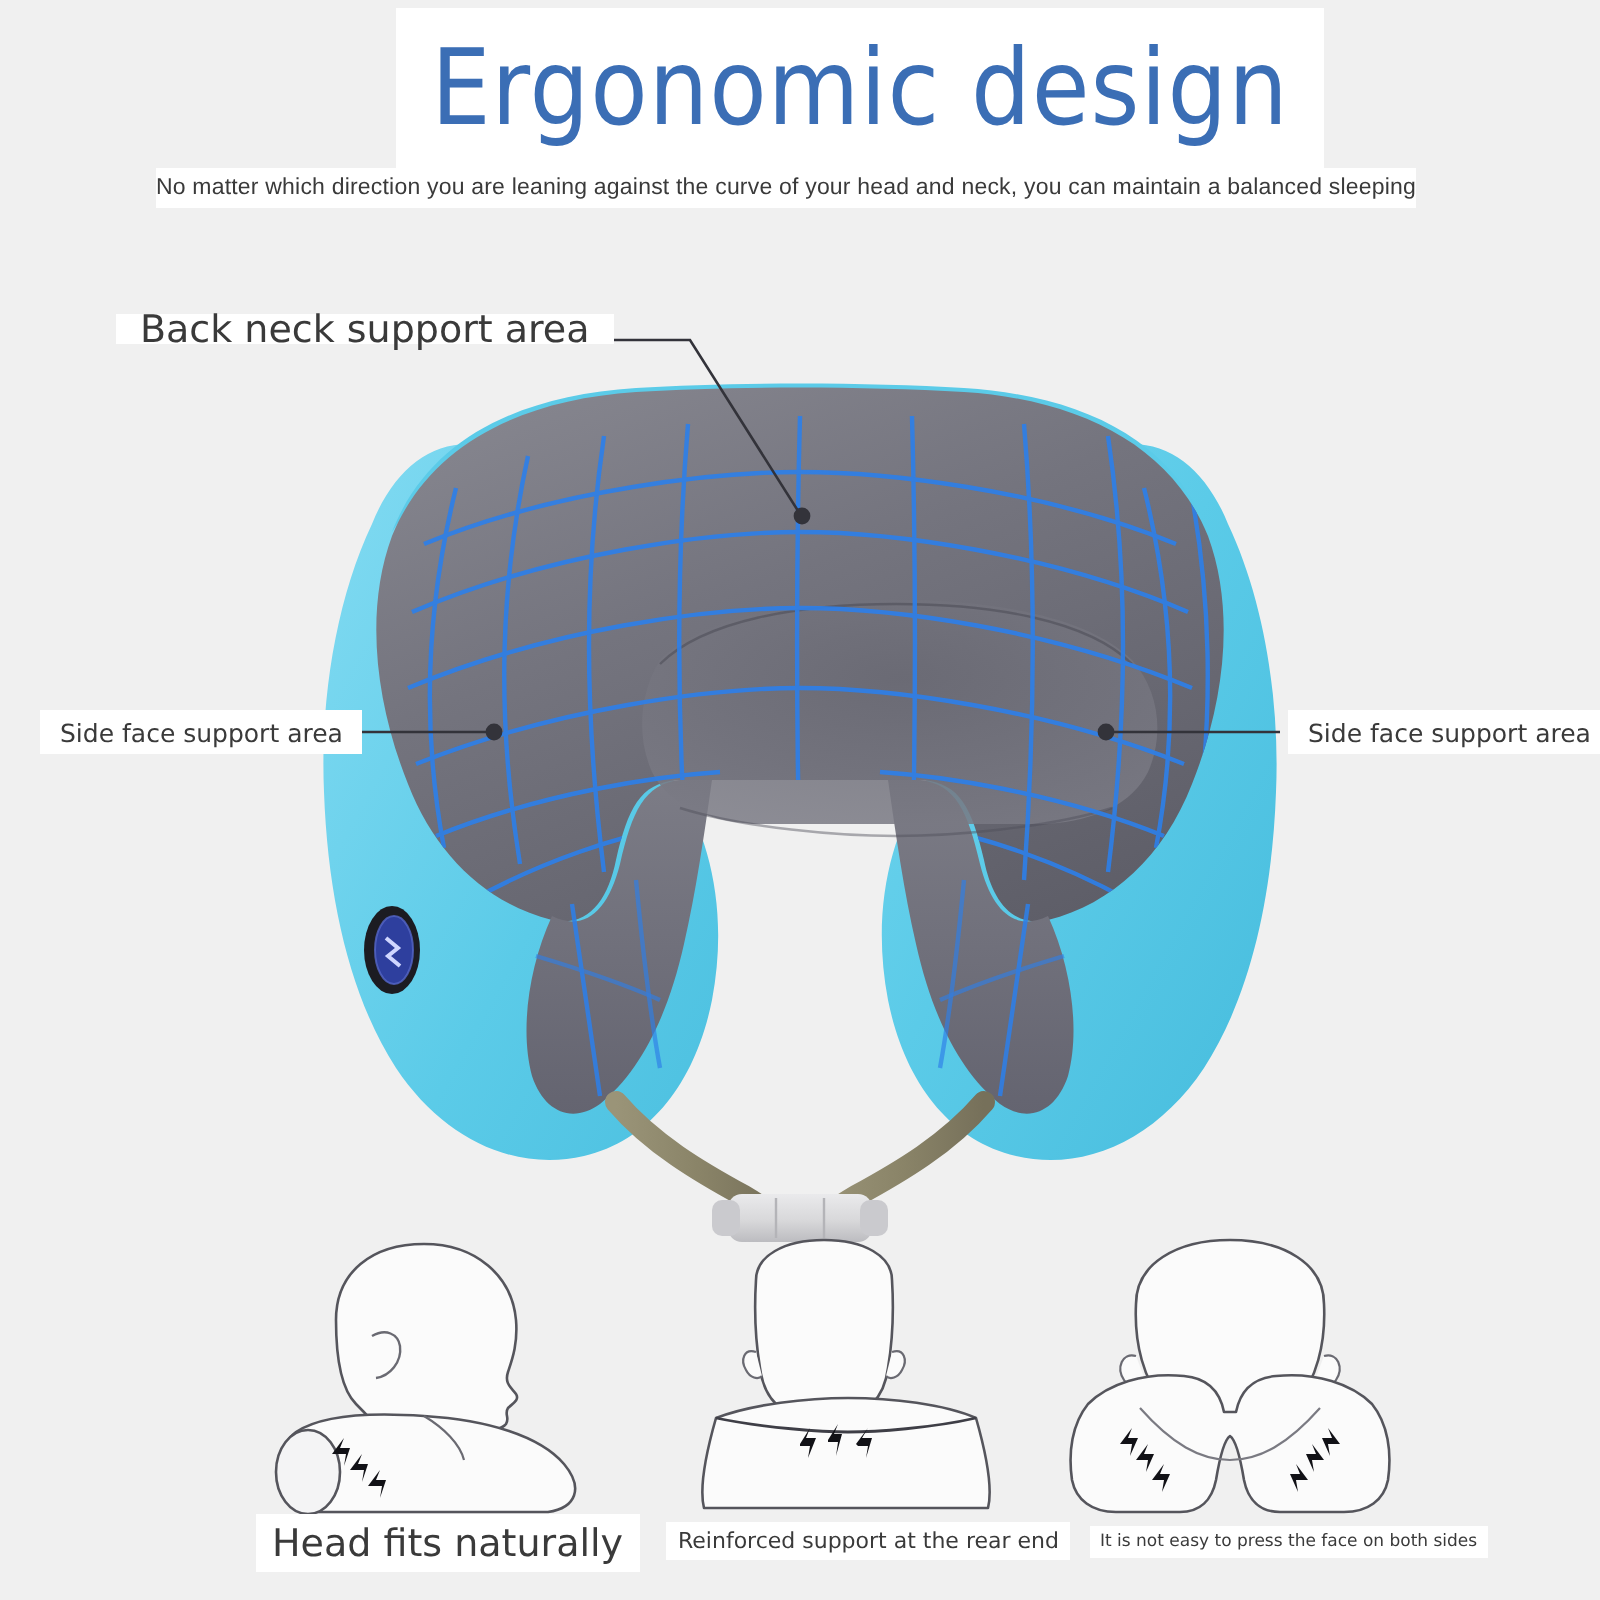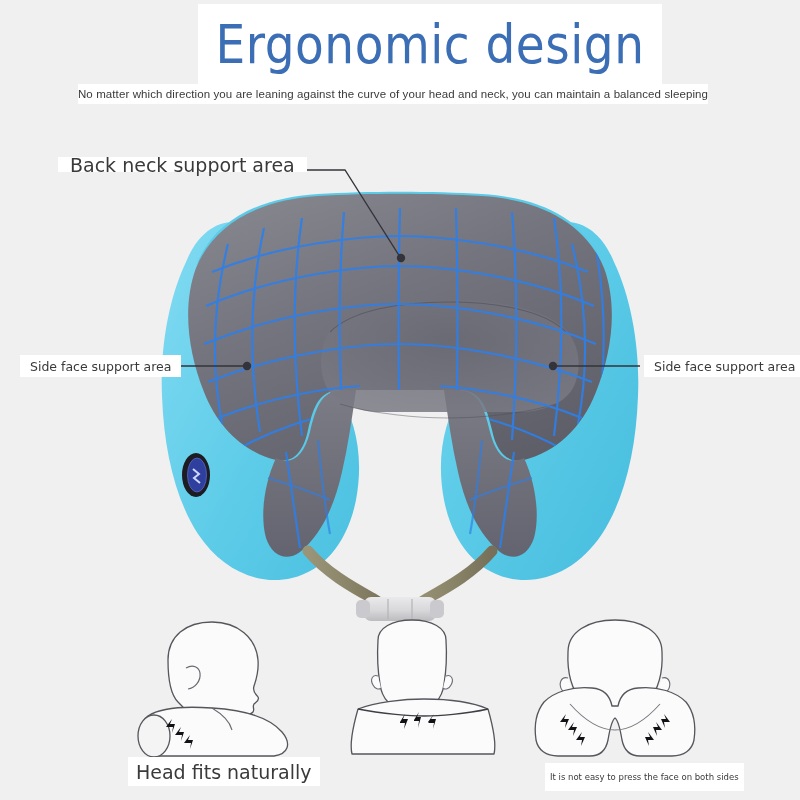--- a/index.html
+++ b/index.html
@@ -108,21 +108,21 @@
     height: 29px; padding: 0 8px;
     font-size: 19px;
   }
   #cap2 {
     left: 333px; top: 761px;
     height: 19px; padding: 0 6px;
     font-size: 11px;
   }
   #cap3 {
     left: 545px; top: 763px;
-    height: 28px; padding: 0 5px;
+    height: 16px; padding: 0 5px;
     font-size: 8.5px;
   }
 
   svg.layer {
     position: absolute;
     left: 0; top: 0;
     width: 800px;
     height: 800px;
     pointer-events: none;
   }
@@ -435,15 +435,16 @@
     <span class="title-text">Ergonomic design</span>
   </div>
 
   <div class="subtitle-line" id="sub1">No matter which direction you are leaning against the curve of your head and neck, you can maintain a balanced sleeping</div>
 
   <div class="callout" id="callout-back">Back neck support area</div>
   <div class="callout" id="callout-left">Side face support area</div>
   <div class="callout" id="callout-right">Side face support area</div>
 
   <div class="caption" id="cap1">Head fits naturally</div>
+  <div class="caption" id="cap2">Reinforced support at the rear end</div>
   <div class="caption" id="cap3">It is not easy to press the face on both sides</div>
 
 </div>
 
 </body></html>

